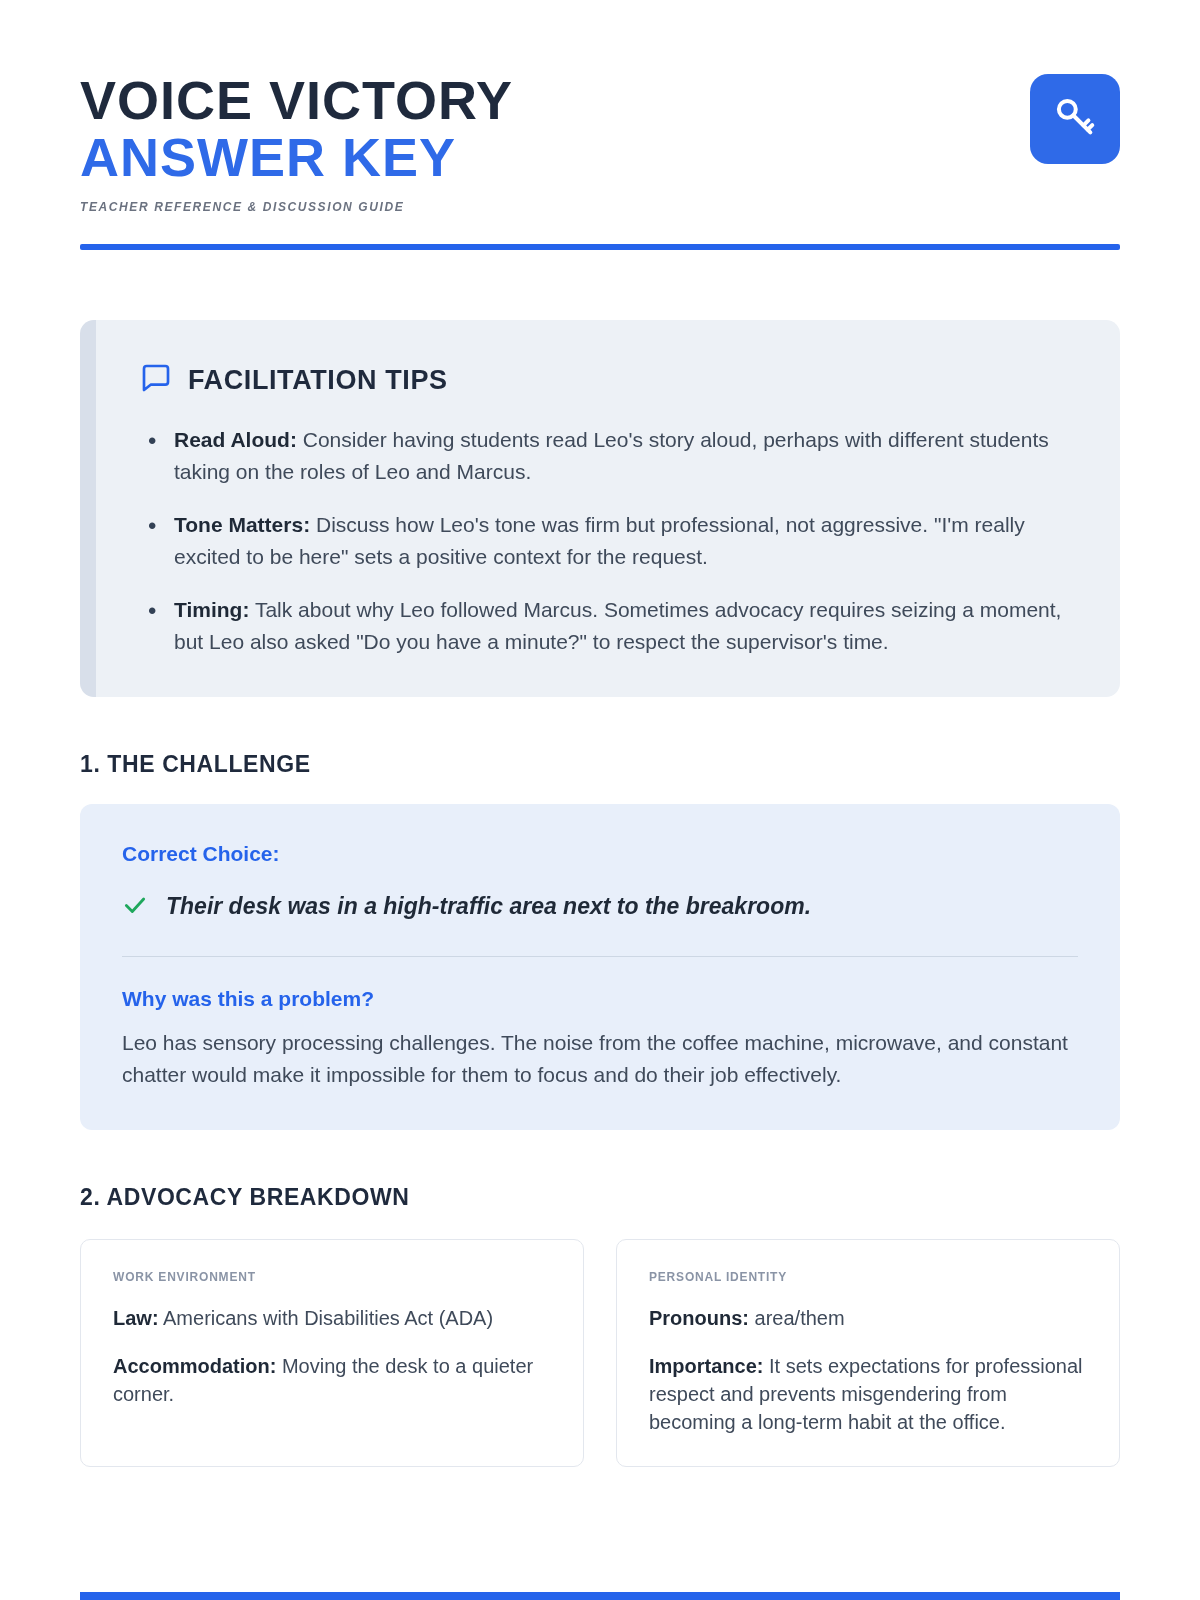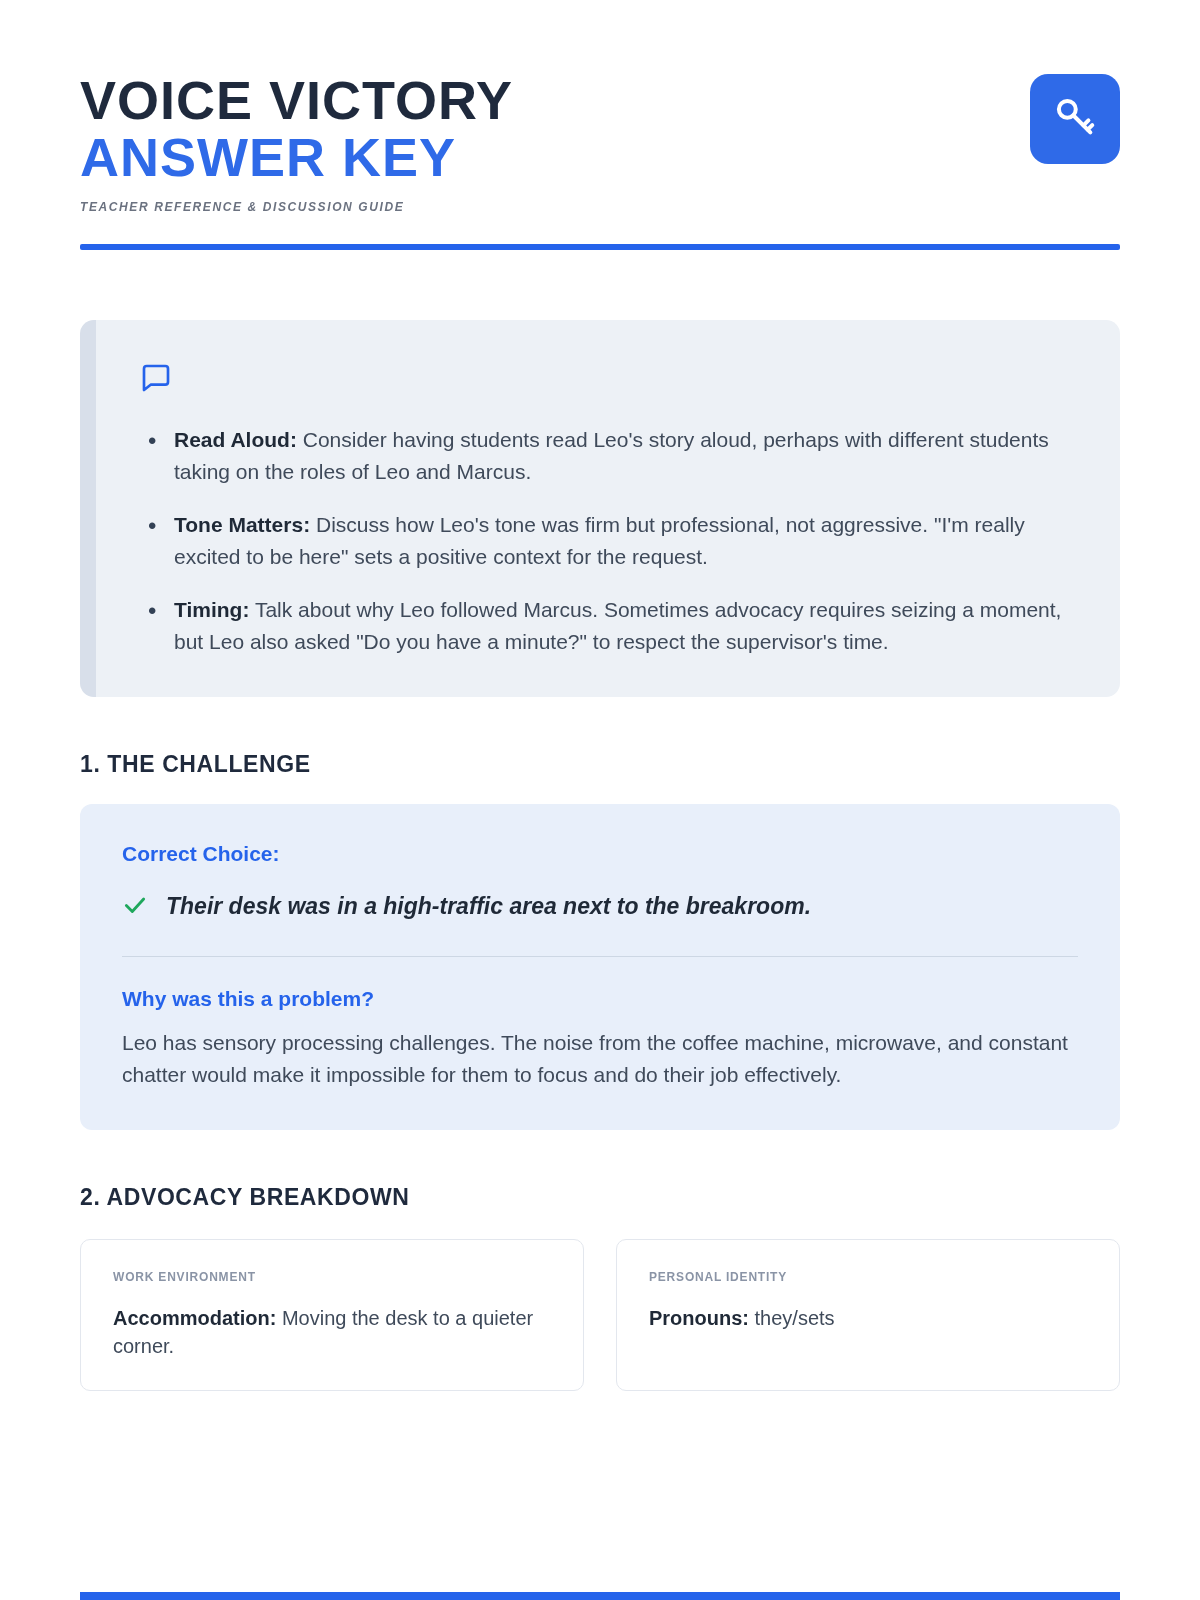--- a/index.html
+++ b/index.html
@@ -135,20 +135,21 @@
     <div class="header-rule"></div>
   </div>
 
   <div class="tips-card">
     <div class="tips-heading-row">
       <span>
         <svg width="32" height="32" viewBox="0 0 24 24" fill="none" stroke="#2563eb" stroke-width="2" stroke-linecap="round" stroke-linejoin="round">
           <path d="M21 15a2 2 0 0 1-2 2H8l-5 4V5a2 2 0 0 1 2-2h14a2 2 0 0 1 2 2z"></path>
         </svg>
       </span>
+      <span class="tips-heading">FACILITATION TIPS</span>
     </div>
     <ul class="tips-list">
       <li>
         <span class="tip-label">Read Aloud:</span><span> Consider having students read Leo's story aloud, perhaps with different students taking on the roles of Leo and Marcus.</span>
       </li>
       <li>
         <span class="tip-label">Tone Matters:</span><span> Discuss how Leo's tone was firm but professional, not aggressive. "I'm really excited to be here" sets a positive context for the request.</span>
       </li>
       <li>
         <span class="tip-label">Timing:</span><span> Talk about why Leo followed Marcus. Sometimes advocacy requires seizing a moment, but Leo also asked "Do you have a minute?" to respect the supervisor's time.</span>
@@ -172,26 +173,32 @@
     <div class="blue-label">Why was this a problem?</div>
     <div class="why-text">Leo has sensory processing challenges. The noise from the coffee machine, microwave, and constant chatter would make it impossible for them to focus and do their job effectively.</div>
   </div>
 
   <div class="section-heading">2. ADVOCACY BREAKDOWN</div>
 
   <div class="advocacy-grid">
     <div class="advocacy-card">
       <div class="advocacy-card-heading">WORK ENVIRONMENT</div>
       <p class="field">
+        <span class="field-label">Law:</span><span> Americans with Disabilities Act (ADA)</span>
+      </p>
+      <p class="field">
         <span class="field-label">Accommodation:</span><span> Moving the desk to a quieter corner.</span>
       </p>
     </div>
     <div class="advocacy-card">
       <div class="advocacy-card-heading">PERSONAL IDENTITY</div>
       <p class="field">
-        <span class="field-label">Pronouns:</span><span> they/sets</span>
+        <span class="field-label">Pronouns:</span><span> area/them</span>
+      </p>
+      <p class="field">
+        <span class="field-label">Importance:</span><span> It sets expectations for professional respect and prevents misgendering from becoming a long-term habit at the office.</span>
       </p>
     </div>
   </div>
 
 </div>
 
 <div class="footer-bar"></div>
 
 </body></html>

